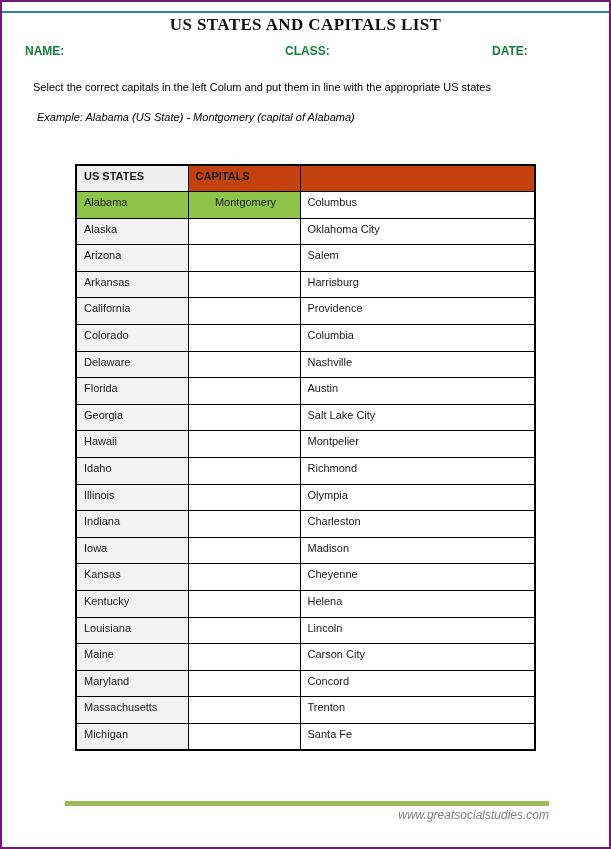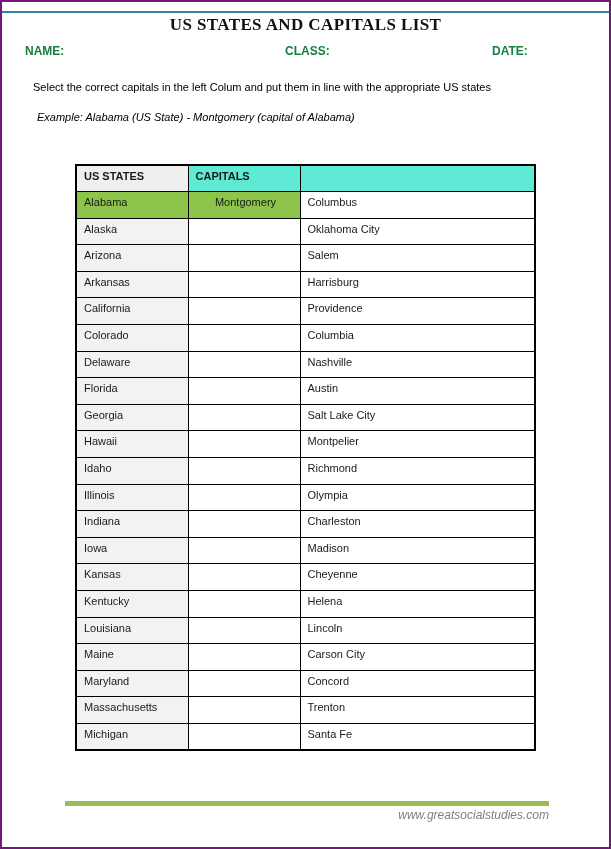--- a/index.html
+++ b/index.html
@@ -69,21 +69,21 @@
     border: 1px solid #000000;
     height: 26.6px;
     box-sizing: border-box;
     vertical-align: top;
     padding: 4px 4px 0 7px;
     font-size: 11px;
     text-align: left;
     overflow: hidden;
     white-space: nowrap;
   }
-  .match-table th { font-weight: bold; background: #5eead4; }
+  .match-table th { font-weight: bold; background: #c2410c; }
   .match-table th.state-head { background: #efefef; }
   .match-table td.state-cell { background: #f2f2f2; }
   .match-table td.answer-cell { background: #ffffff; text-align: center; }
   .match-table td.option-cell { background: #ffffff; }
   .green-bar {
     position: absolute;
     left: 63px; top: 799px;
     width: 484px; height: 5px;
     background: #9bbb59;
   }

